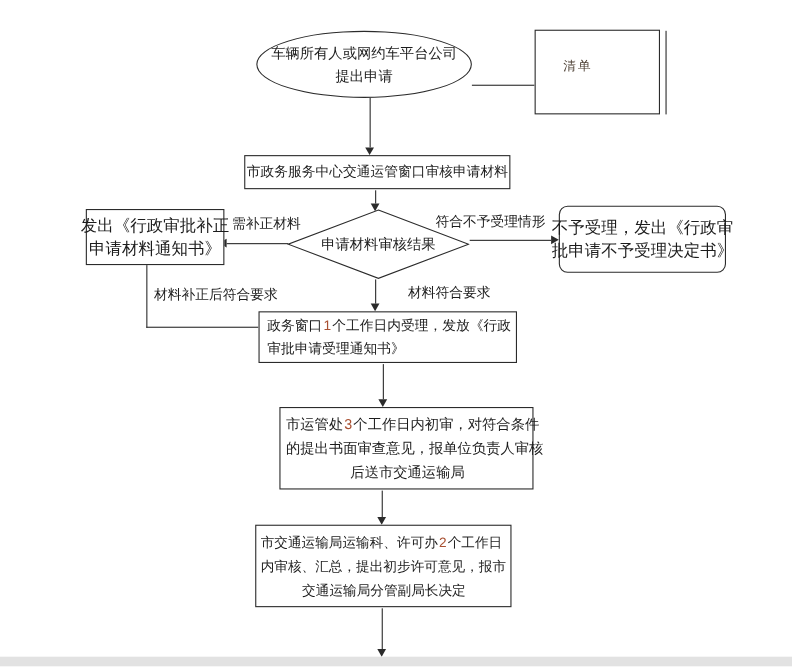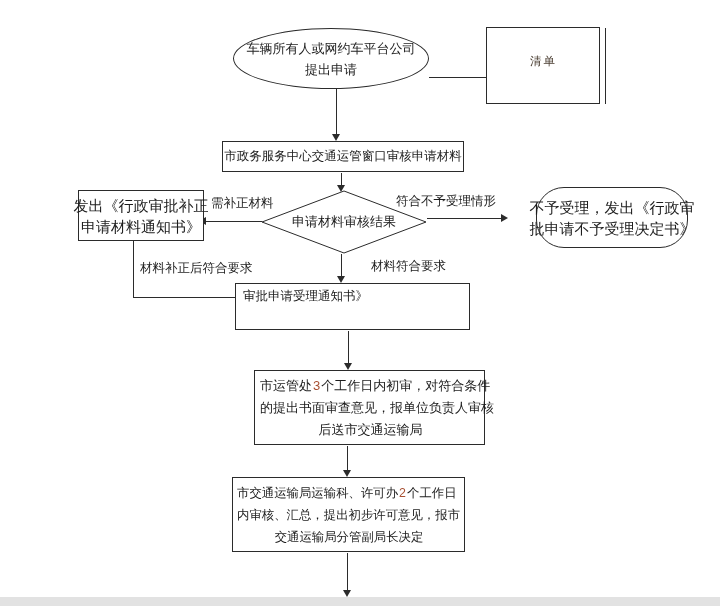--- a/index.html
+++ b/index.html
@@ -26,21 +26,21 @@
     border:1px solid var(--line);
     background:#fff;
     box-sizing:border-box;
     display:flex;flex-direction:column;
     align-items:center;justify-content:center;
     font-size:15px;line-height:21px;
     text-align:center;
     white-space:nowrap;
   }
   .ellipse{border-radius:50%;}
-  .stadium{border-radius:28px;margin-left:28px;}
+  .stadium{border-radius:8px;}
   .leftbox{align-items:flex-start;text-align:left;justify-content:flex-start;}
   .leftbox .ln{white-space:nowrap;}
   .ln{display:block;}
   .ln.center{text-align:center;}
   .num{color:var(--accent);padding:0 1px;}
   .edge-label{
     position:absolute;
     font-size:12.5px;line-height:14px;
     color:var(--ink);
     white-space:nowrap;
@@ -71,21 +71,21 @@
   
   .n-start{left:233px;top:28px;width:196px;height:61px;font-size:13px;}
   .conn-note{left:429px;top:77px;width:57px;}
   .n-note{
     left:486px;top:27px;width:114px;height:77px;
     align-items:flex-start;justify-content:flex-start;
     padding:20px 0 0 8px;
     font-size:11.5px;line-height:26px;letter-spacing:2px;
     color:var(--note);text-align:left;
   }
-  .n-note .ln2{margin-left:35px;}
+  .n-note .ln2{margin-left:17px;}
   .note-rule{left:605px;top:28px;height:76px;}
   .arr-1{left:336px;top:89px;height:45px;}
   .n-review{left:222px;top:141px;width:242px;height:31px;font-size:12.5px;}
   .arr-2{left:341px;top:173px;height:12px;}
   .diamond-wrap{position:absolute;left:261px;top:190px;width:166px;height:64px;}
   .diamond-wrap svg{position:absolute;left:0;top:0;}
   .diamond-label{
     position:absolute;left:0;top:0;width:166px;height:64px;
     display:flex;align-items:center;justify-content:center;
     font-size:13px;white-space:nowrap;
@@ -162,20 +162,21 @@
     <span class="ln">不予受理，发出《行政审</span>
     <span class="ln">批申请不予受理决定书》</span>
   </div>
 
   <div class="vline elbow-v"></div>
   <div class="hline elbow-h"></div>
 
   <div class="arr-v arr-3"></div>
 
   <div class="node leftbox n-accept">
+    <span class="ln"><span>政务窗口</span><span class="num">1</span><span>个工作日内受理，发放《行政</span></span>
     <span class="ln">审批申请受理通知书》</span>
   </div>
 
   <div class="arr-v arr-4"></div>
 
   <div class="node leftbox n-initial">
     <span class="ln"><span>市运管处</span><span class="num">3</span><span>个工作日内初审，对符合条件</span></span>
     <span class="ln">的提出书面审查意见，报单位负责人审核</span>
     <span class="ln center" style="width:100%;">后送市交通运输局</span>
   </div>

